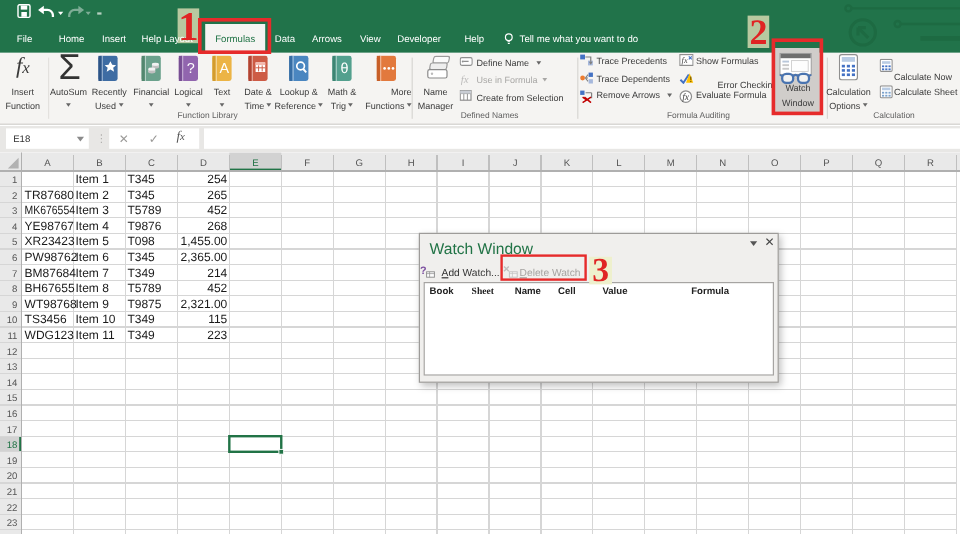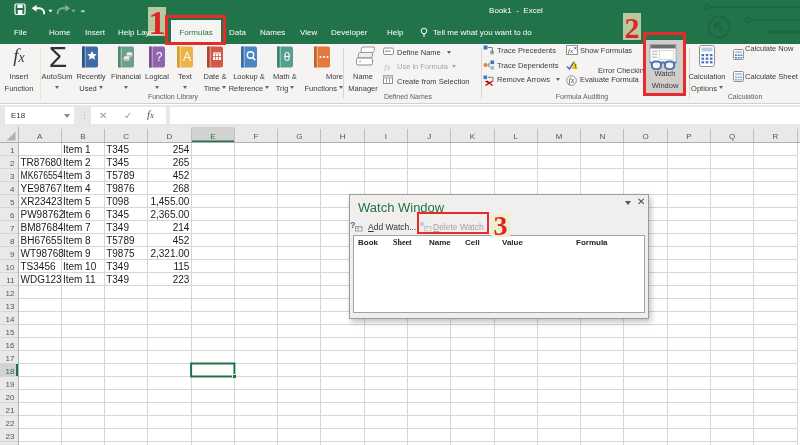--- a/index.html
+++ b/index.html
@@ -43,30 +43,29 @@
     <path d="M35.5 5.2 h4 a4.6 4.6 0 0 1 4.6 4.6 v1.4" stroke="#fff" stroke-width="1.9" fill="none"></path>
     <path d="M48.3 6.8 l2.2 2.6 2.2 -2.6 z" fill="#fff"></path>
     <g opacity="0.42">
       <path d="M65.3 1.8 v7 l4.8 -3.5 z" fill="#fff"></path>
       <path d="M66.3 5.2 h-4 a4.6 4.6 0 0 0 -4.6 4.6 v1.4" stroke="#fff" stroke-width="1.9" fill="none"></path>
       <path d="M71.3 6.8 l2.2 2.6 2.2 -2.6 z" fill="#fff"></path>
     </g>
     <rect x="81" y="7.3" width="3.6" height="1.9" fill="#b5cfc0"></rect>
   </svg>
 
-  <div class="abs" style="left:416px;top:6px;width:200px;text-align:center;color:#fff;font-size:8px;">Book1&nbsp; -&nbsp; Excel</div>
 
   <div class="tab" style="left:14px;">File</div>
   <div class="tab" style="left:49px;">Home</div>
   <div class="tab" style="left:85px;">Insert</div>
   <div class="tab" style="left:118px;">Help Layout</div>
   <div class="abs" style="left:171px;top:20px;width:50px;height:24px;background:#f5f4f2;"></div>
   <div class="abs" style="left:171px;top:28px;width:50px;text-align:center;color:#217346;font-size:8px;">Formulas</div>
   <div class="tab" style="left:229px;">Data</div>
-  <div class="tab" style="left:260px;">Names</div>
+  <div class="tab" style="left:260px;">Arrows</div>
   <div class="tab" style="left:300px;">View</div>
   <div class="tab" style="left:331px;">Developer</div>
   <div class="tab" style="left:387px;">Help</div>
   <svg class="abs" style="left:419px;top:27px;" width="10" height="11" viewBox="0 0 10 11">
     <circle cx="5" cy="4" r="2.8" stroke="#fff" stroke-width="1" fill="none"></circle>
     <path d="M3.9 7.8 h2.2 M4.2 9.3 h1.6" stroke="#fff" stroke-width="0.9"></path>
   </svg>
   <div class="tab" style="left:433px;">Tell me what you want to do</div>
 
   <div class="abs" style="left:0;top:44px;width:800px;height:60px;background:#f5f4f2;border-bottom:1px solid #d2d0ce;"></div>
@@ -274,21 +273,21 @@
     <rect x="2" y="2" width="7" height="2.2" fill="#b9cce4"></rect>
     <g fill="#4472c4">
         <rect x="2" y="5.5" width="1.8" height="1.5"></rect>
         <rect x="4.7" y="5.5" width="1.8" height="1.5"></rect>
         <rect x="7.4" y="5.5" width="1.8" height="1.5"></rect>
         <rect x="2" y="8" width="1.8" height="1.5"></rect>
         <rect x="4.7" y="8" width="1.8" height="1.5"></rect>
         <rect x="7.4" y="8" width="1.8" height="1.5"></rect>
       </g>
   </svg>
-  <div class="srow" style="left:745px;top:44px;text-align:center;">Calculate Now</div>
+  <div class="srow" style="left:745px;top:60px;text-align:center;">Calculate Now</div>
 
   <svg class="abs" style="left:733px;top:71px;" width="11" height="11" viewBox="0 0 11 11">
     <rect x="0.5" y="0.5" width="10" height="10" rx="1" fill="#fff" stroke="#8f8f8f"></rect>
     <rect x="2" y="2" width="7" height="2.2" fill="#b9cce4"></rect>
     <g fill="#7ba2cc">
         <rect x="2" y="5.5" width="1.8" height="1.5"></rect>
         <rect x="4.7" y="5.5" width="1.8" height="1.5"></rect>
         <rect x="7.4" y="5.5" width="1.8" height="1.5"></rect>
         <rect x="2" y="8" width="1.8" height="1.5"></rect>
         <rect x="4.7" y="8" width="1.8" height="1.5"></rect>

